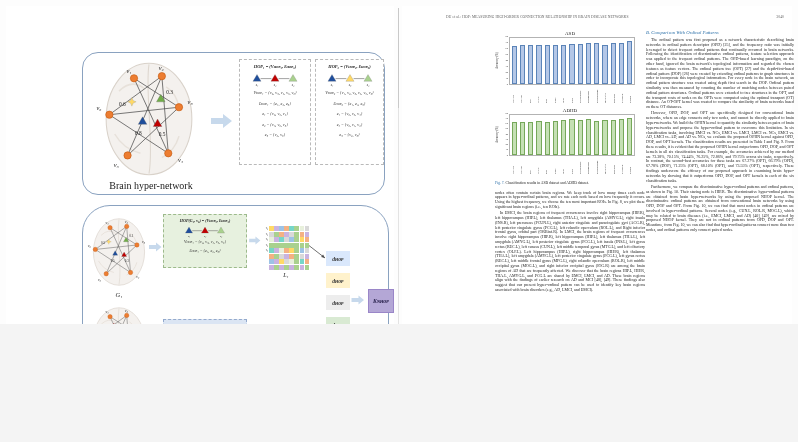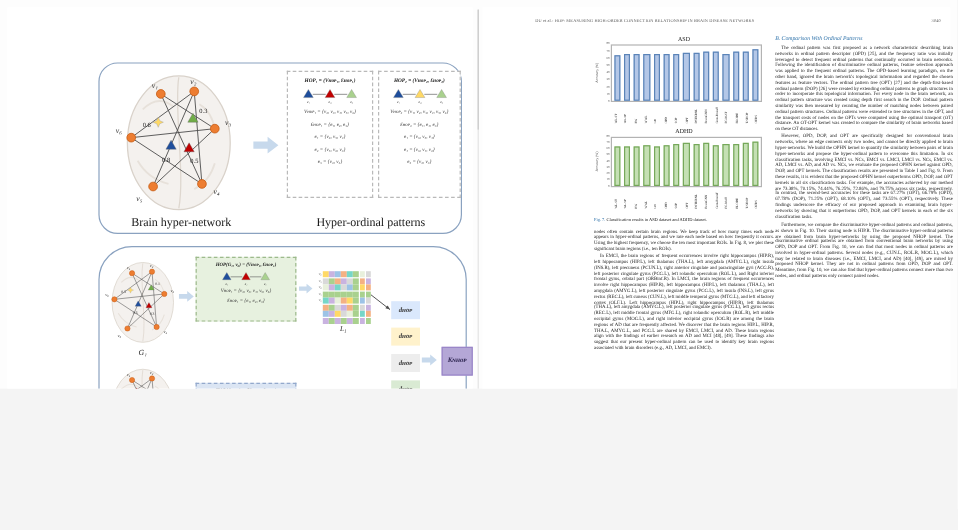--- a/index.html
+++ b/index.html
@@ -156,21 +156,20 @@
             <text x="50" y="15" font-size="3.4" font-style="italic" text-anchor="middle" fill="#333" font-family="Liberation Serif, serif">e₃</text>
           </svg>
         <div class="h-line">Vʜᴏᴘ₂ = {v₁, v₂, v₃, v₄, v₅, v₆}</div>
         <div class="h-line">Ɛʜᴏᴘ₂ = {e₁, e₄, e₃}</div>
         <div class="h-line">e₁ = {v₆, v₅, v₄}</div>
         <div class="h-line">e₄ = {v₆, v₁, v₂}</div>
         <div class="h-line">e₃ = {v₂, v₃}</div>
       </div>
 
       <div class="fig-label" id="lbl-brain">Brain hyper-network</div>
-      <div class="fig-label" id="lbl-hop">Hyper-ordinal patterns</div>
     </div>
 
     <div class="figbox" id="fig-bottom">
       <svg class="overlay" id="connector-overlay" viewBox="0 0 305 190">
           <line x1="224" y1="38" x2="242" y2="52" stroke="#4d4d4d" stroke-width="0.8"></line>
           <polygon points="242,52 240.04815279214367,48.50854006507544 238.13551490421617,50.967645920982214" fill="#4d4d4d"></polygon>
           <line x1="224" y1="142" x2="242" y2="126" stroke="#4d4d4d" stroke-width="0.8"></line>
           <polygon points="242,126 238.211499860797,127.28345887945773 240.28122357925267,129.61189806272034" fill="#4d4d4d"></polygon>
         </svg>
 

